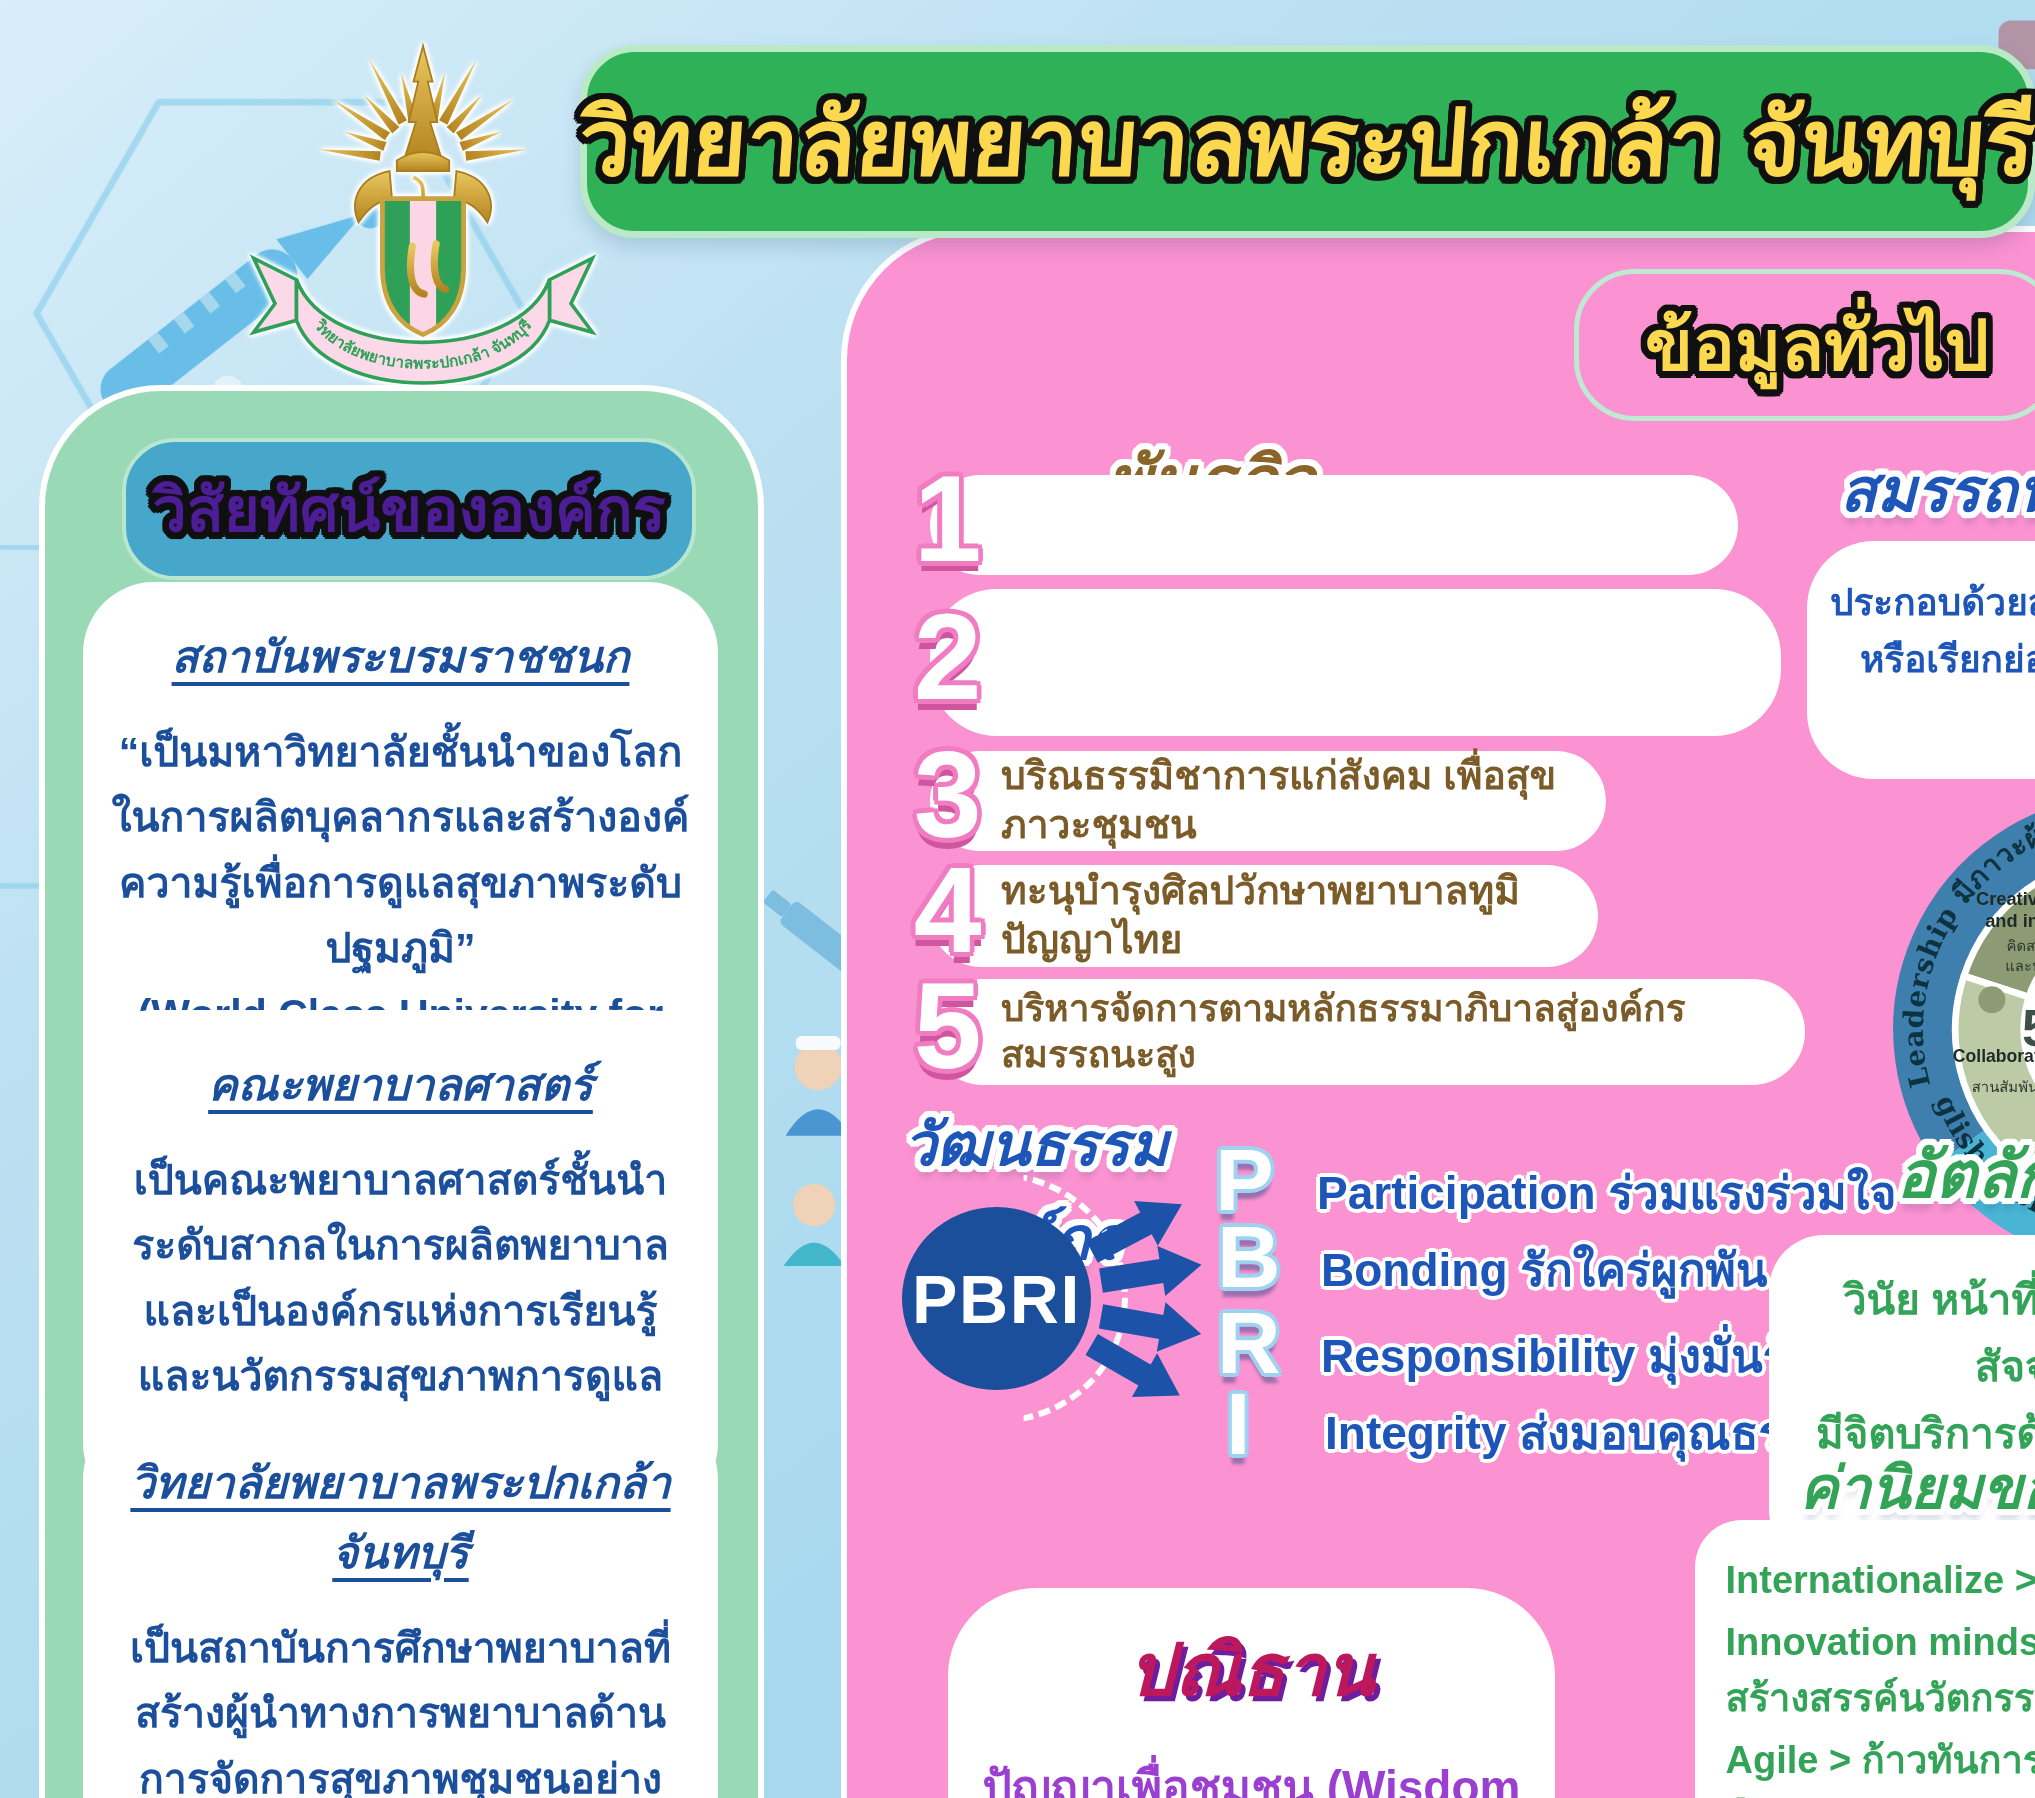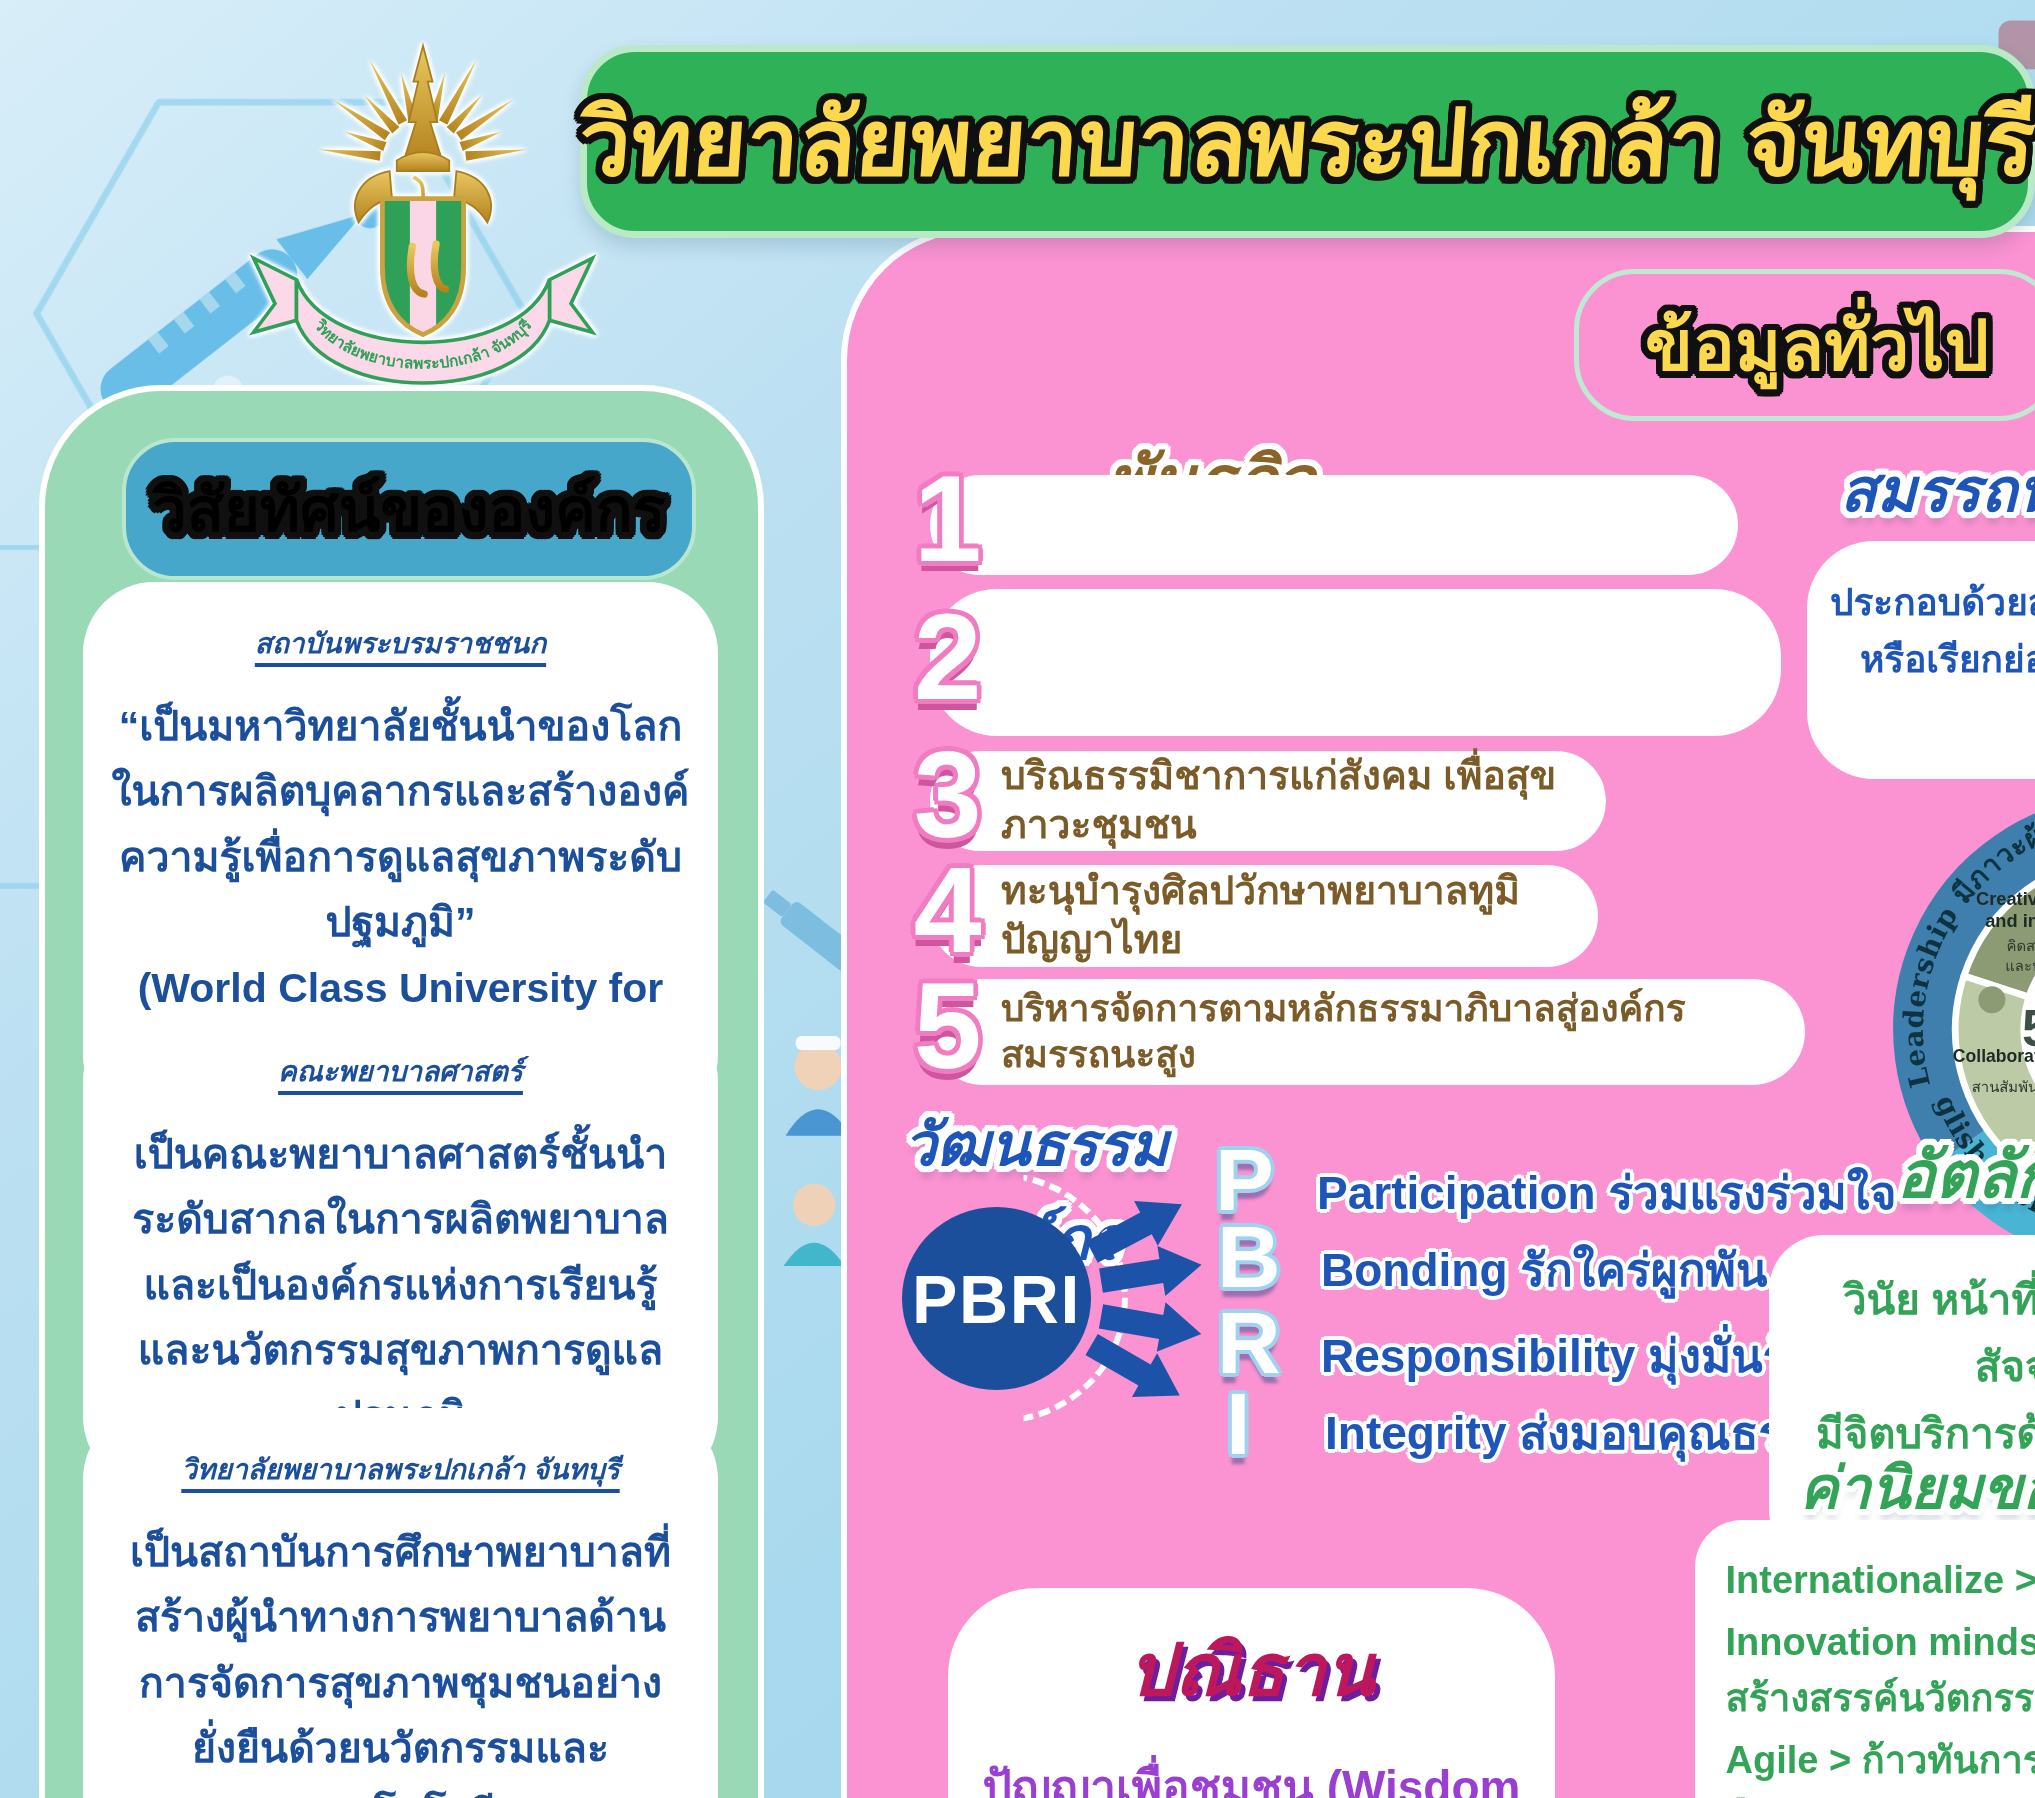--- a/index.html
+++ b/index.html
@@ -25,27 +25,27 @@
   #banner .t{font-size:93px;font-weight:800;color:#fbd84e;transform:skewX(-4deg);white-space:nowrap;}
   
   #vision-panel{left:39px;top:385px;width:725px;height:1433px;background:#99d9b6;
     border:6.5px solid #fff;border-bottom:none;border-radius:122px 122px 0 0;box-sizing:border-box;z-index:1;}
   #pink-panel{left:841px;top:226px;width:1678px;height:1592px;background:#fb92d1;
     border:6.5px solid #fff;border-bottom:none;border-radius:134px 134px 0 0;box-sizing:border-box;z-index:1;}
   .content{z-index:2;}
   
   .bluepill{background:#47a7cb;border-radius:53px;}
   #vision-header{left:122px;top:438px;width:566px;height:134px;border:4.9px solid #b9e6cf;}
-  #vision-header .t{font-size:61px;font-weight:800;color:#000000;}
+  #vision-header .t{font-size:61px;font-weight:800;color:#4c1d95;}
   #info-header{left:1574px;top:269px;width:476px;height:142px;border:5.7px solid #bfe9d2;border-radius:61px;}
   #info-header .t{font-size:70px;font-weight:800;color:#fbd84e;}
   
   .vbox{background:#fff;border-radius:71px;box-sizing:border-box;padding:39px 28.5px;
     text-align:center;color:#1b4f9c;width:635px;left:83px;}
-  .vbox h3{font-size:28px;font-weight:800;font-style:italic;margin:0 0 28.5px;
+  .vbox h3{font-size:44px;font-weight:800;font-style:italic;margin:0 0 28.5px;
     text-decoration:underline;text-decoration-thickness:3.7px;text-underline-offset:9.8px;}
   .vbox p{font-size:41px;font-weight:700;line-height:1.6;margin:0;}
   
   .sec-h{font-weight:800;font-style:italic;text-align:center;}
   #mission-header{left:1018px;top:427px;width:387px;font-size:66px;color:#8a6428;}
   .mrow{background:#fff;border-radius:67px;box-sizing:border-box;display:flex;align-items:center;
     padding:8.1px 28.5px 8.1px 71px;color:#7b5b27;font-weight:800;line-height:1.25;}
   .mrow .txt{font-size:39px;}
   .mnum{position:absolute;left:-16.3px;top:50%;transform:translateY(-55%);font-size:122px;font-weight:800;
     color:#fff;line-height:1;text-shadow:4.9px 0 #f07cc2,-4.9px 0 #f07cc2,0 4.9px #f07cc2,0 -4.9px #f07cc2,

